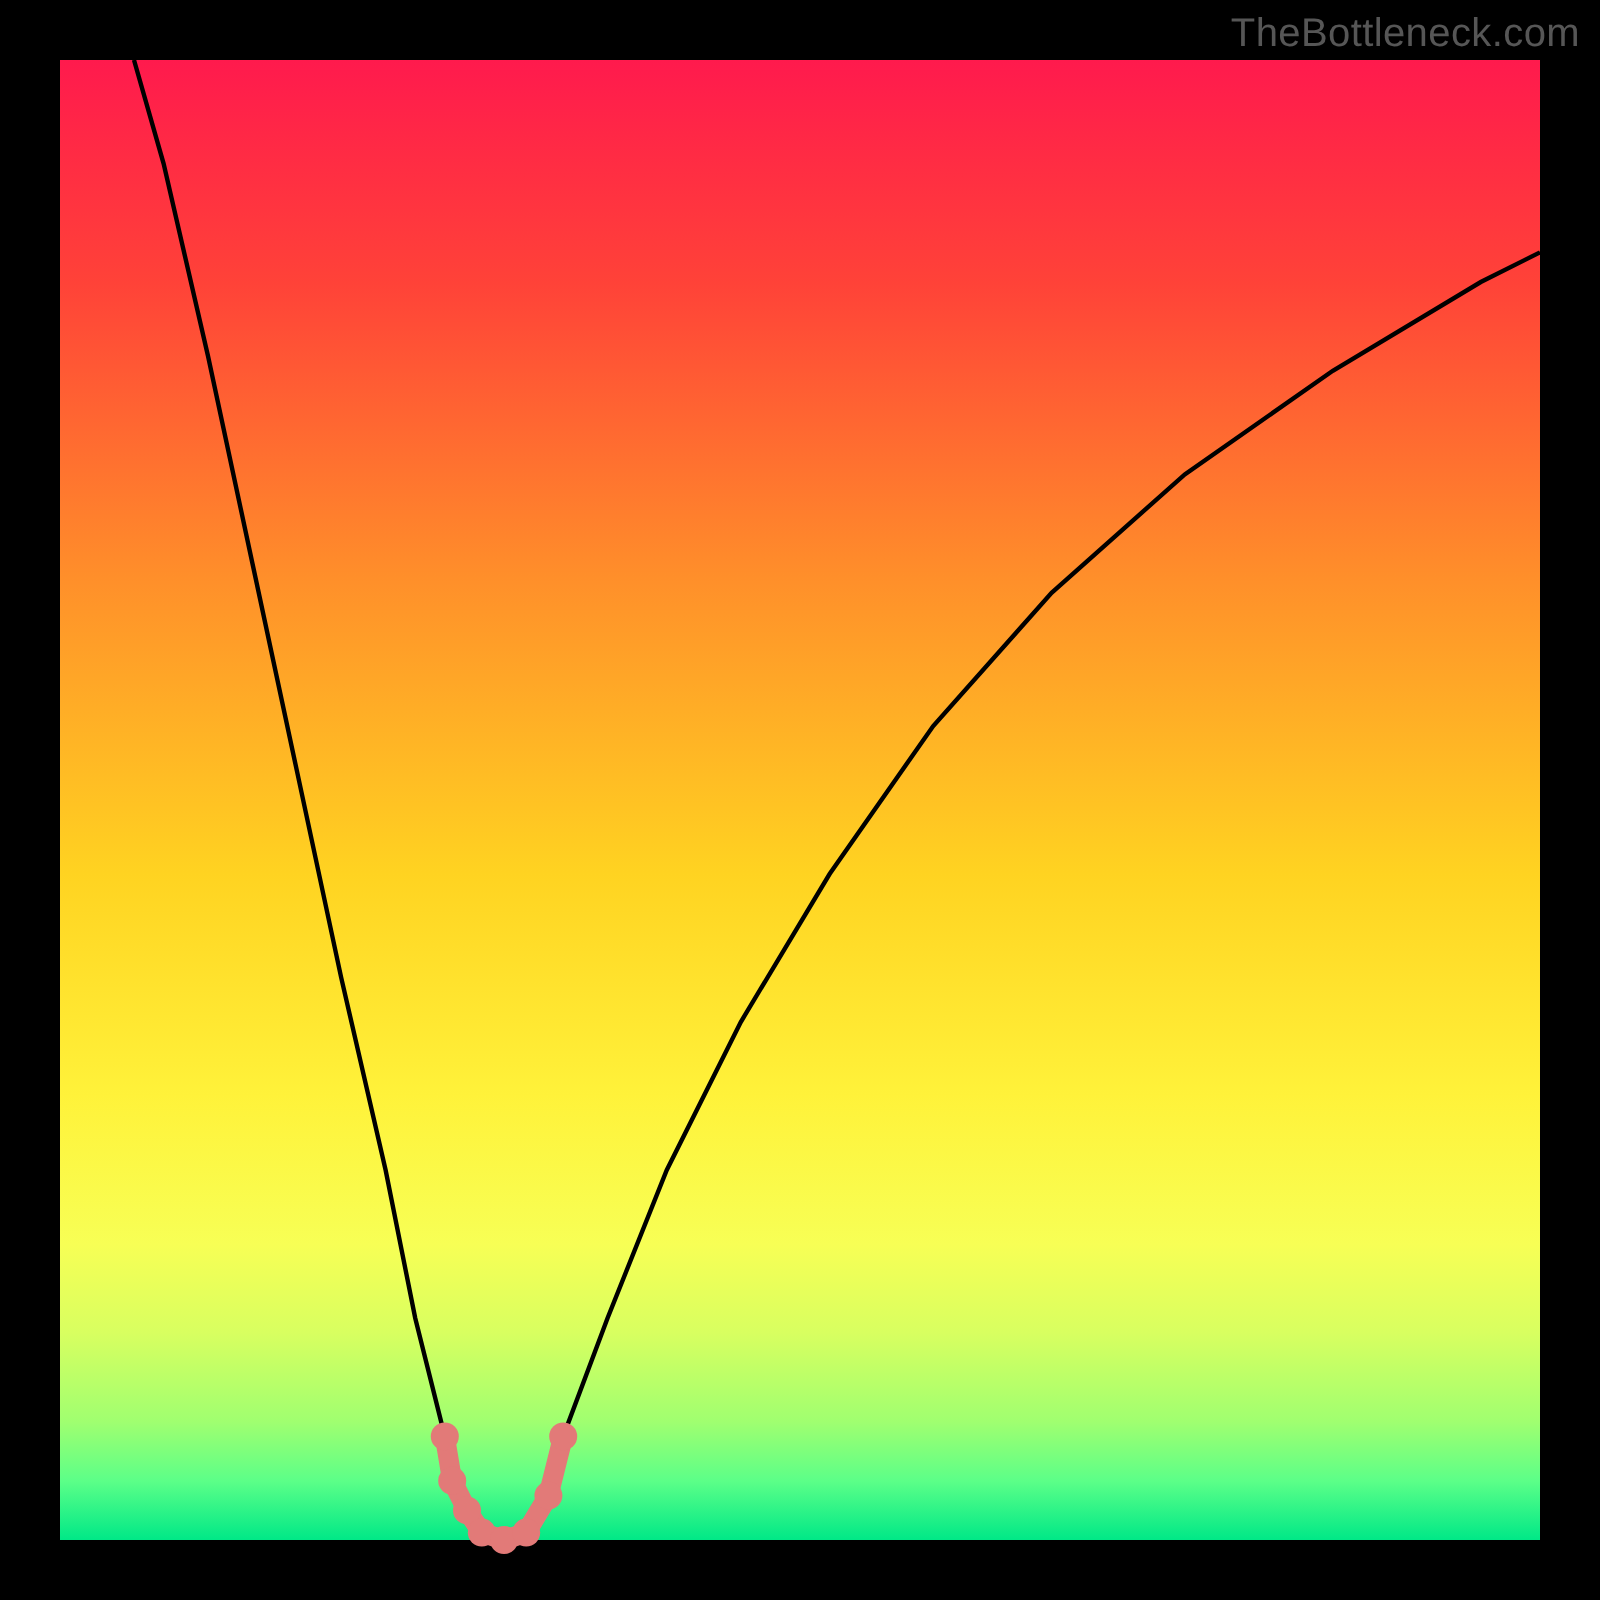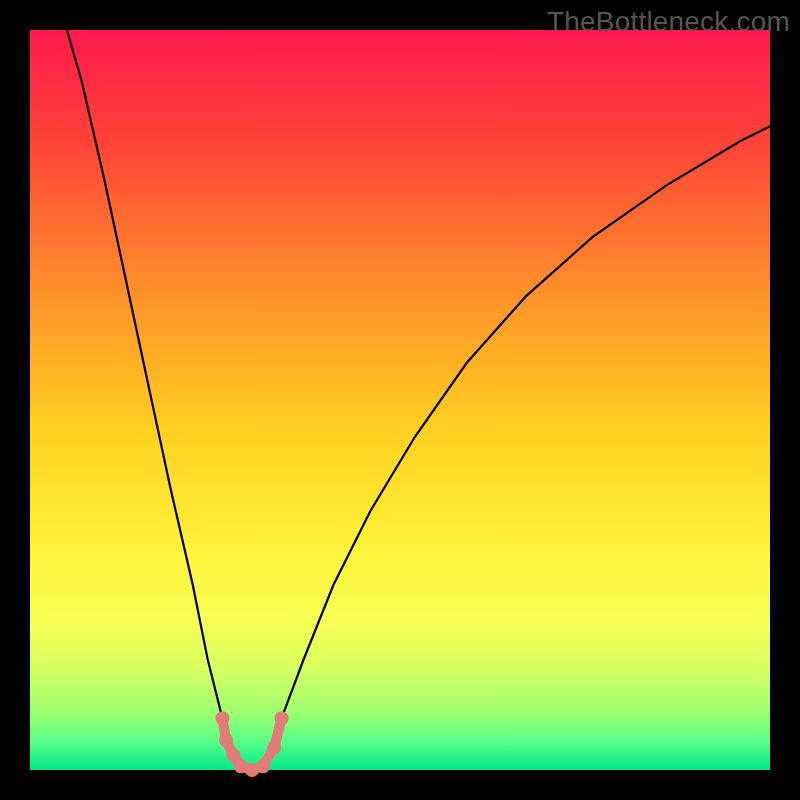--- a/index.html
+++ b/index.html
@@ -8,21 +8,21 @@
     position: relative;
     width: 800px;
     height: 800px;
     background: #000;
   }
   .watermark {
     position: absolute;
     top: 6px;
     right: 10px;
     font-family: Arial, Helvetica, sans-serif;
-    font-size: 28px;
+    font-size: 20px;
     color: #565656;
     letter-spacing: 0.2px;
     z-index: 5;
   }
   svg.plot {
     position: absolute;
     left: 0;
     top: 0;
     width: 800px;
     height: 800px;

